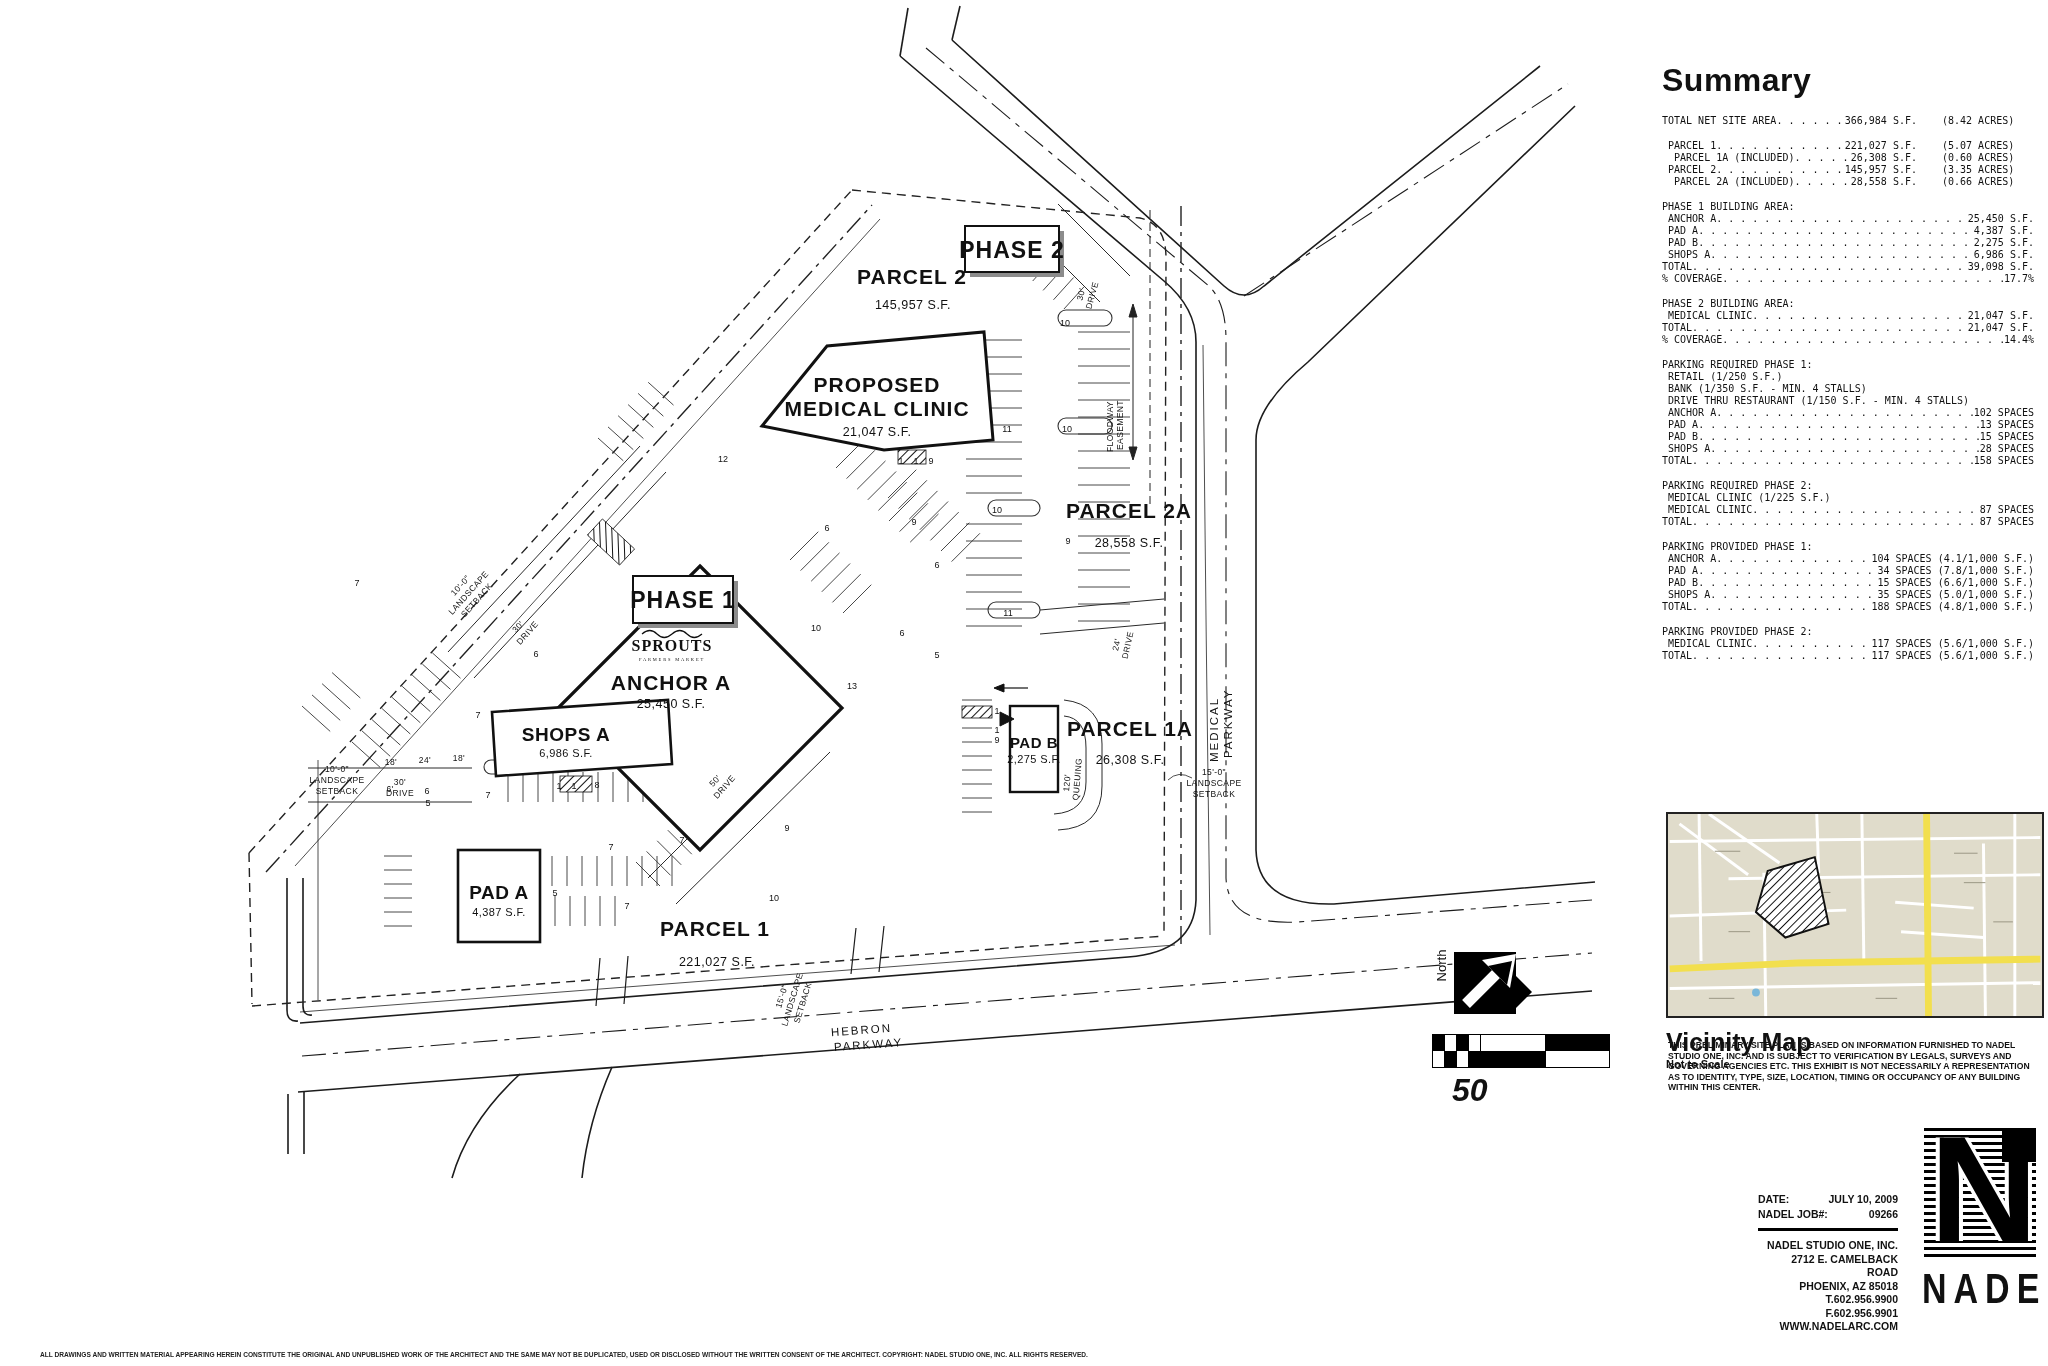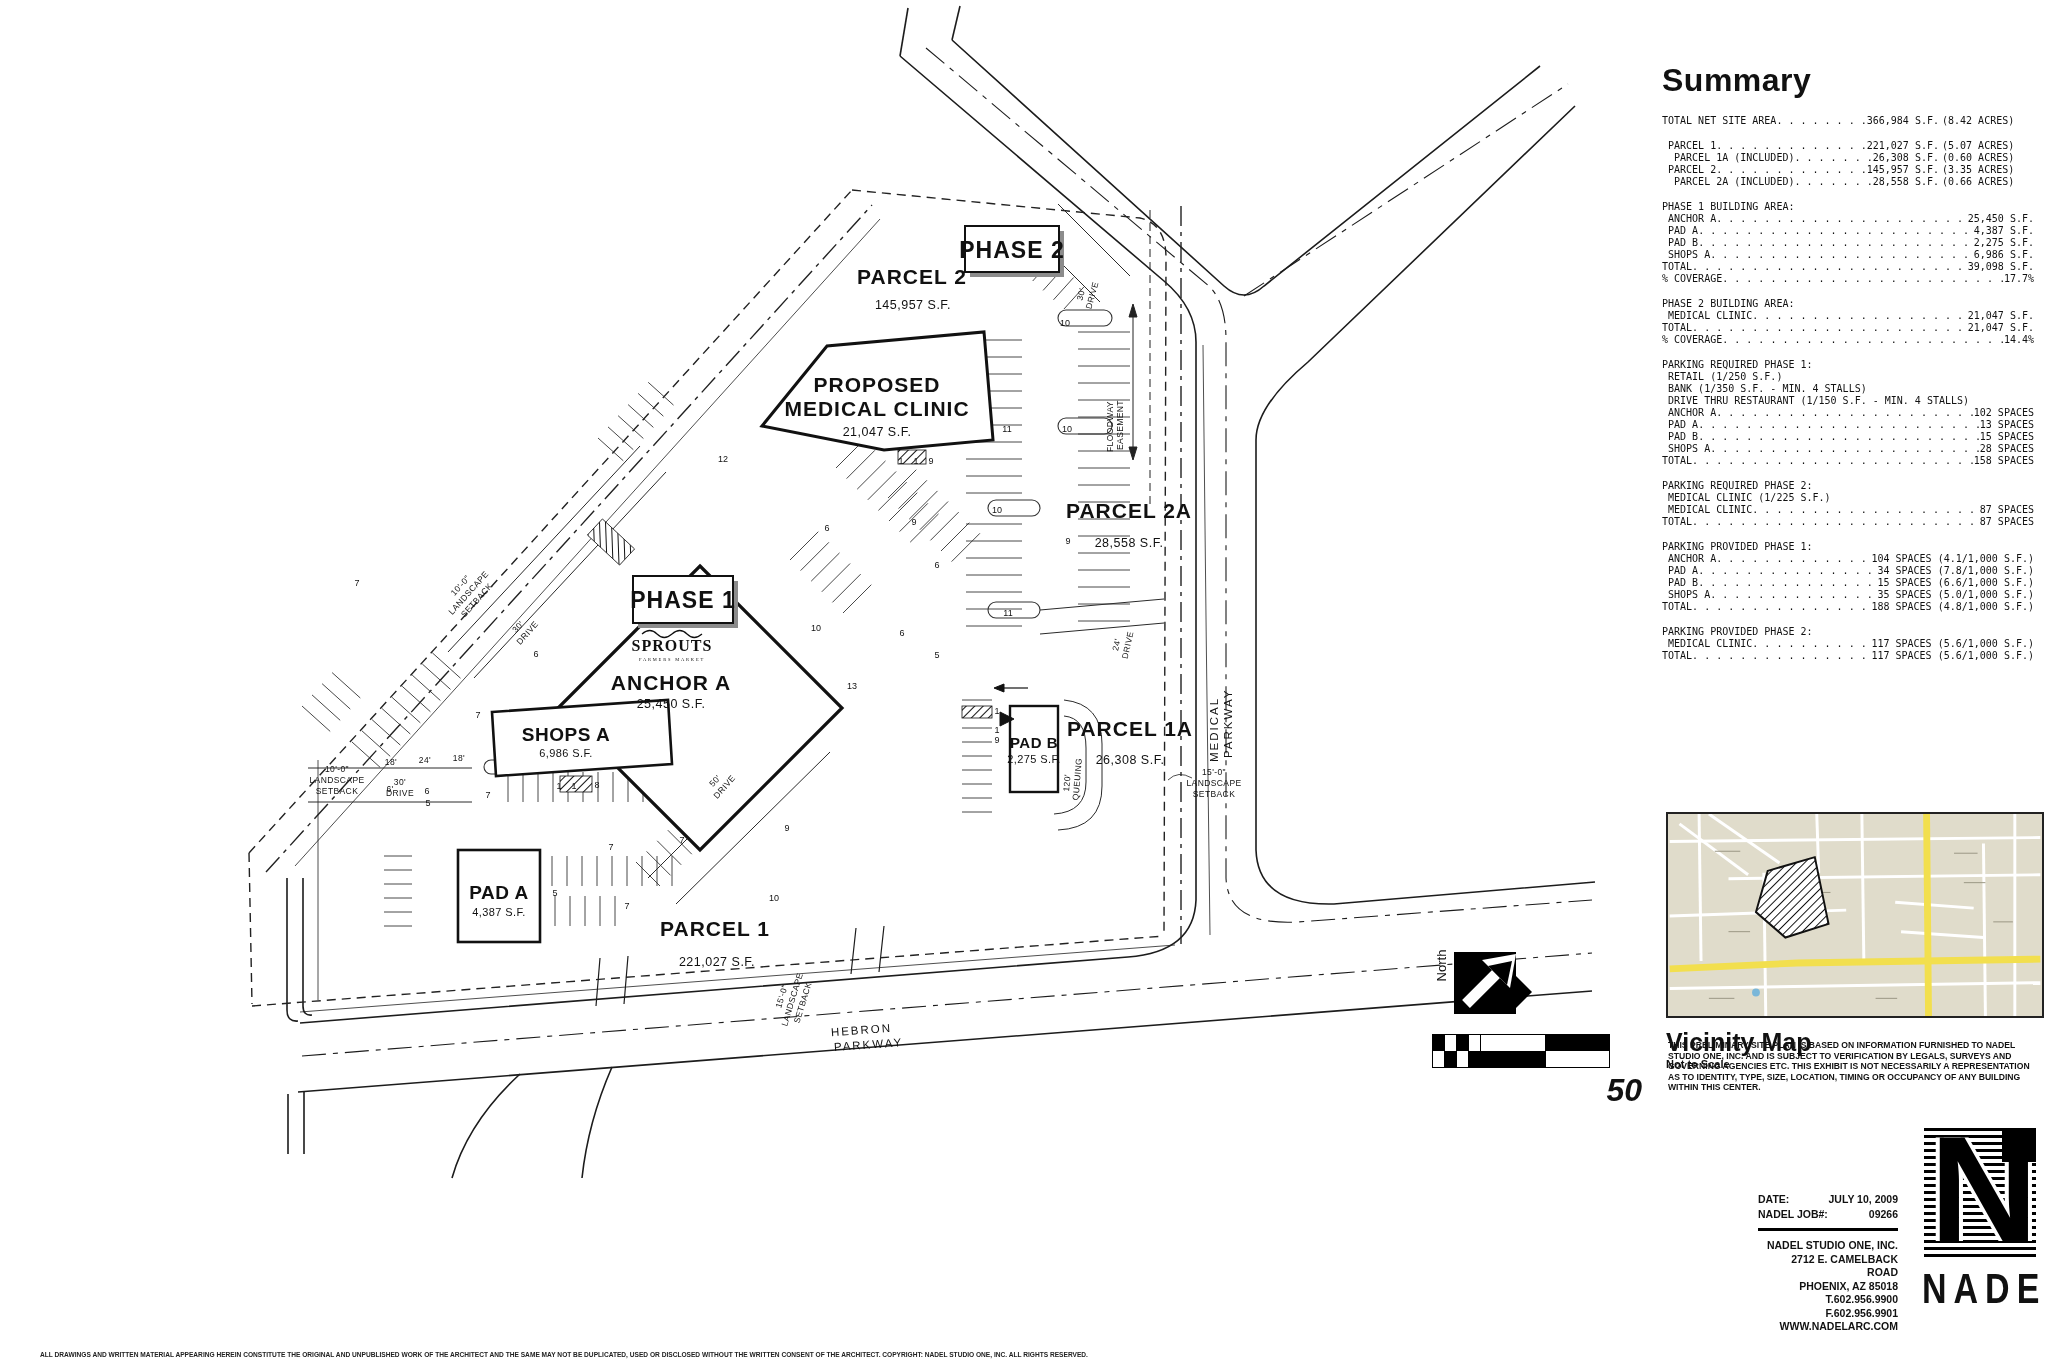--- a/index.html
+++ b/index.html
@@ -22,41 +22,41 @@
   
   .summary{position:absolute;left:1662px;top:62px;width:372px;}
   .summary h1{margin:0 0 16px 0;font:bold 32px "Liberation Sans",sans-serif;letter-spacing:.5px;}
   .sum-sec{margin-bottom:13px;}
   .sum-head{font:10px "DejaVu Sans Mono",monospace;line-height:12px;white-space:pre;}
   .srow{display:flex;align-items:baseline;font:10px "DejaVu Sans Mono",monospace;line-height:12px;}
   .srow .lab{white-space:pre;text-align:center;}
   .srow .dots{flex:1;overflow:hidden;white-space:nowrap;min-width:6px;}
   .srow .dots::after{content:". . . . . . . . . . . . . . . . . . . . . . . . . . . . . . . . . . . . . . . . . . . . . . . . . . . .";}
   .srow .val{white-space:pre;text-align:right;}
-  .srow .acres{width:92px;margin-left:3px;white-space:pre;}
+  .srow .acres{width:92px;margin-left:25px;white-space:pre;}
   
   .vicinity{position:absolute;left:1666px;top:812px;width:378px;}
   .vmap{width:378px;height:206px;border:2px solid #222;box-sizing:border-box;background:#e0dccb;}
   .vic-title{font:bold 25px "Liberation Sans",sans-serif;margin-top:6px;}
   .vic-sub{font:bold 11px "Liberation Sans",sans-serif;margin-top:1px;}
   
   .notes{position:absolute;left:1668px;top:1040px;width:372px;}
   .notes p{margin:0 0 10px 0;font:bold 8.6px "Liberation Sans",sans-serif;line-height:10.6px;}
   
   .northblock{position:absolute;left:1432px;top:948px;width:210px;}
   .north-wrap{position:relative;height:78px;}
   .north-label{position:absolute;left:-6px;top:10px;font:13px "Liberation Sans",sans-serif;
                transform:rotate(-90deg);transform-origin:center;}
   .scalebar{margin-top:8px;width:176px;border:1px solid #000;}
   .sb-row{display:flex;height:16px;}
   .sb-row span{display:block;height:100%;box-sizing:border-box;border-right:1px solid #000;}
   .sb-row span:last-child{border-right:none;}
   .c12{width:12px;} .c55{width:55px;flex:1;}
   .b{background:#000;} .w{background:#fff;}
-  .scale-num{font:bold italic 32px "Liberation Sans",sans-serif;margin-top:4px;margin-left:12px;text-align:right;}
+  .scale-num{font:bold italic 32px "Liberation Sans",sans-serif;margin-top:4px;margin-left:20px;}
   
   .titleblock{position:absolute;left:40px;top:1176px;width:1500px;}
   .tb1{font:bold 37px "Liberation Sans",sans-serif;letter-spacing:.5px;}
   .tb-rule{height:5px;background:#000;margin:10px 0 12px 0;width:1500px;}
   .tb2{font:bold 47px "Liberation Sans",sans-serif;letter-spacing:.5px;}
   .tb3{font:bold 28px "Liberation Sans",sans-serif;letter-spacing:.5px;margin-top:2px;}
   .copyright{position:absolute;left:40px;top:1351px;width:1500px;
              font:bold 6.6px "Liberation Sans",sans-serif;color:#222;}
   
   .rblock{position:absolute;left:1758px;top:1192px;width:140px;}

